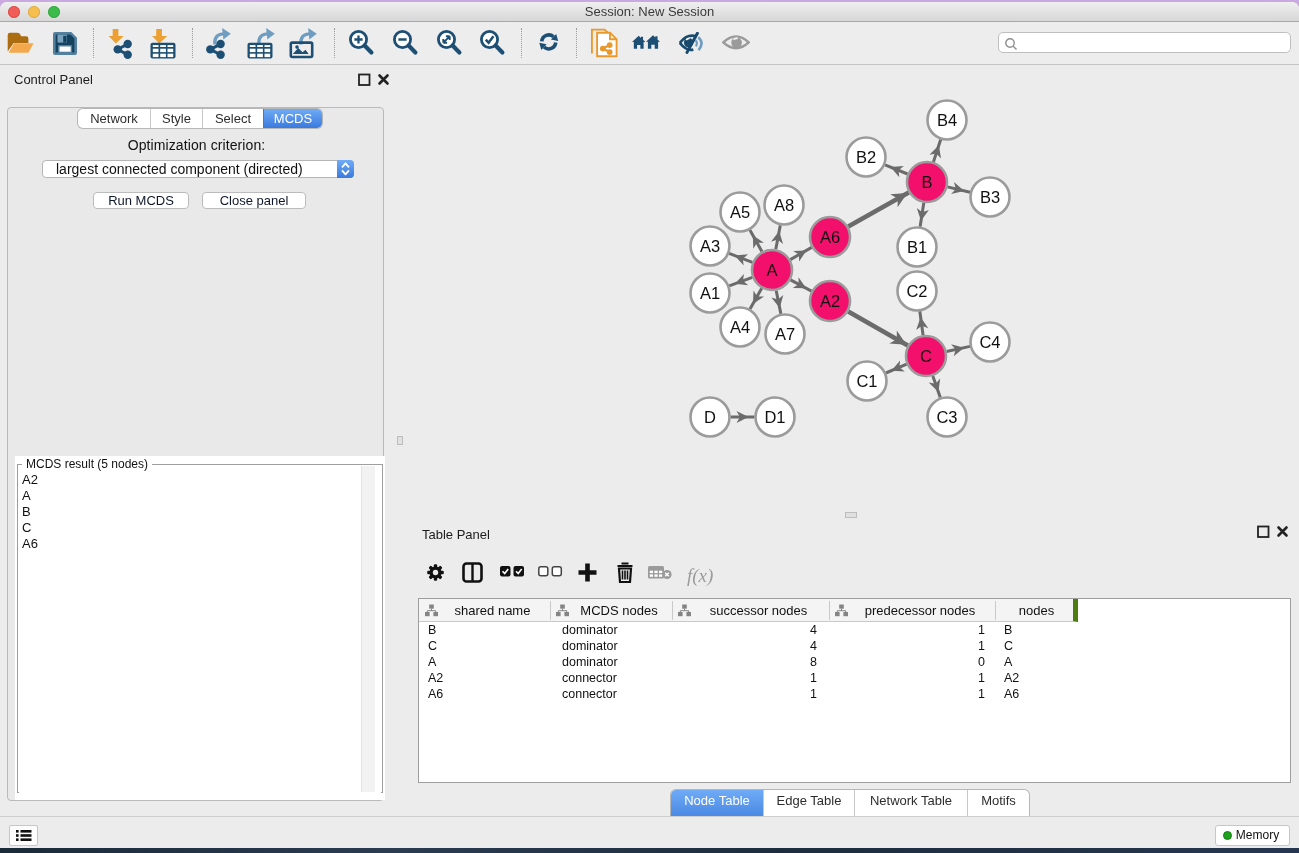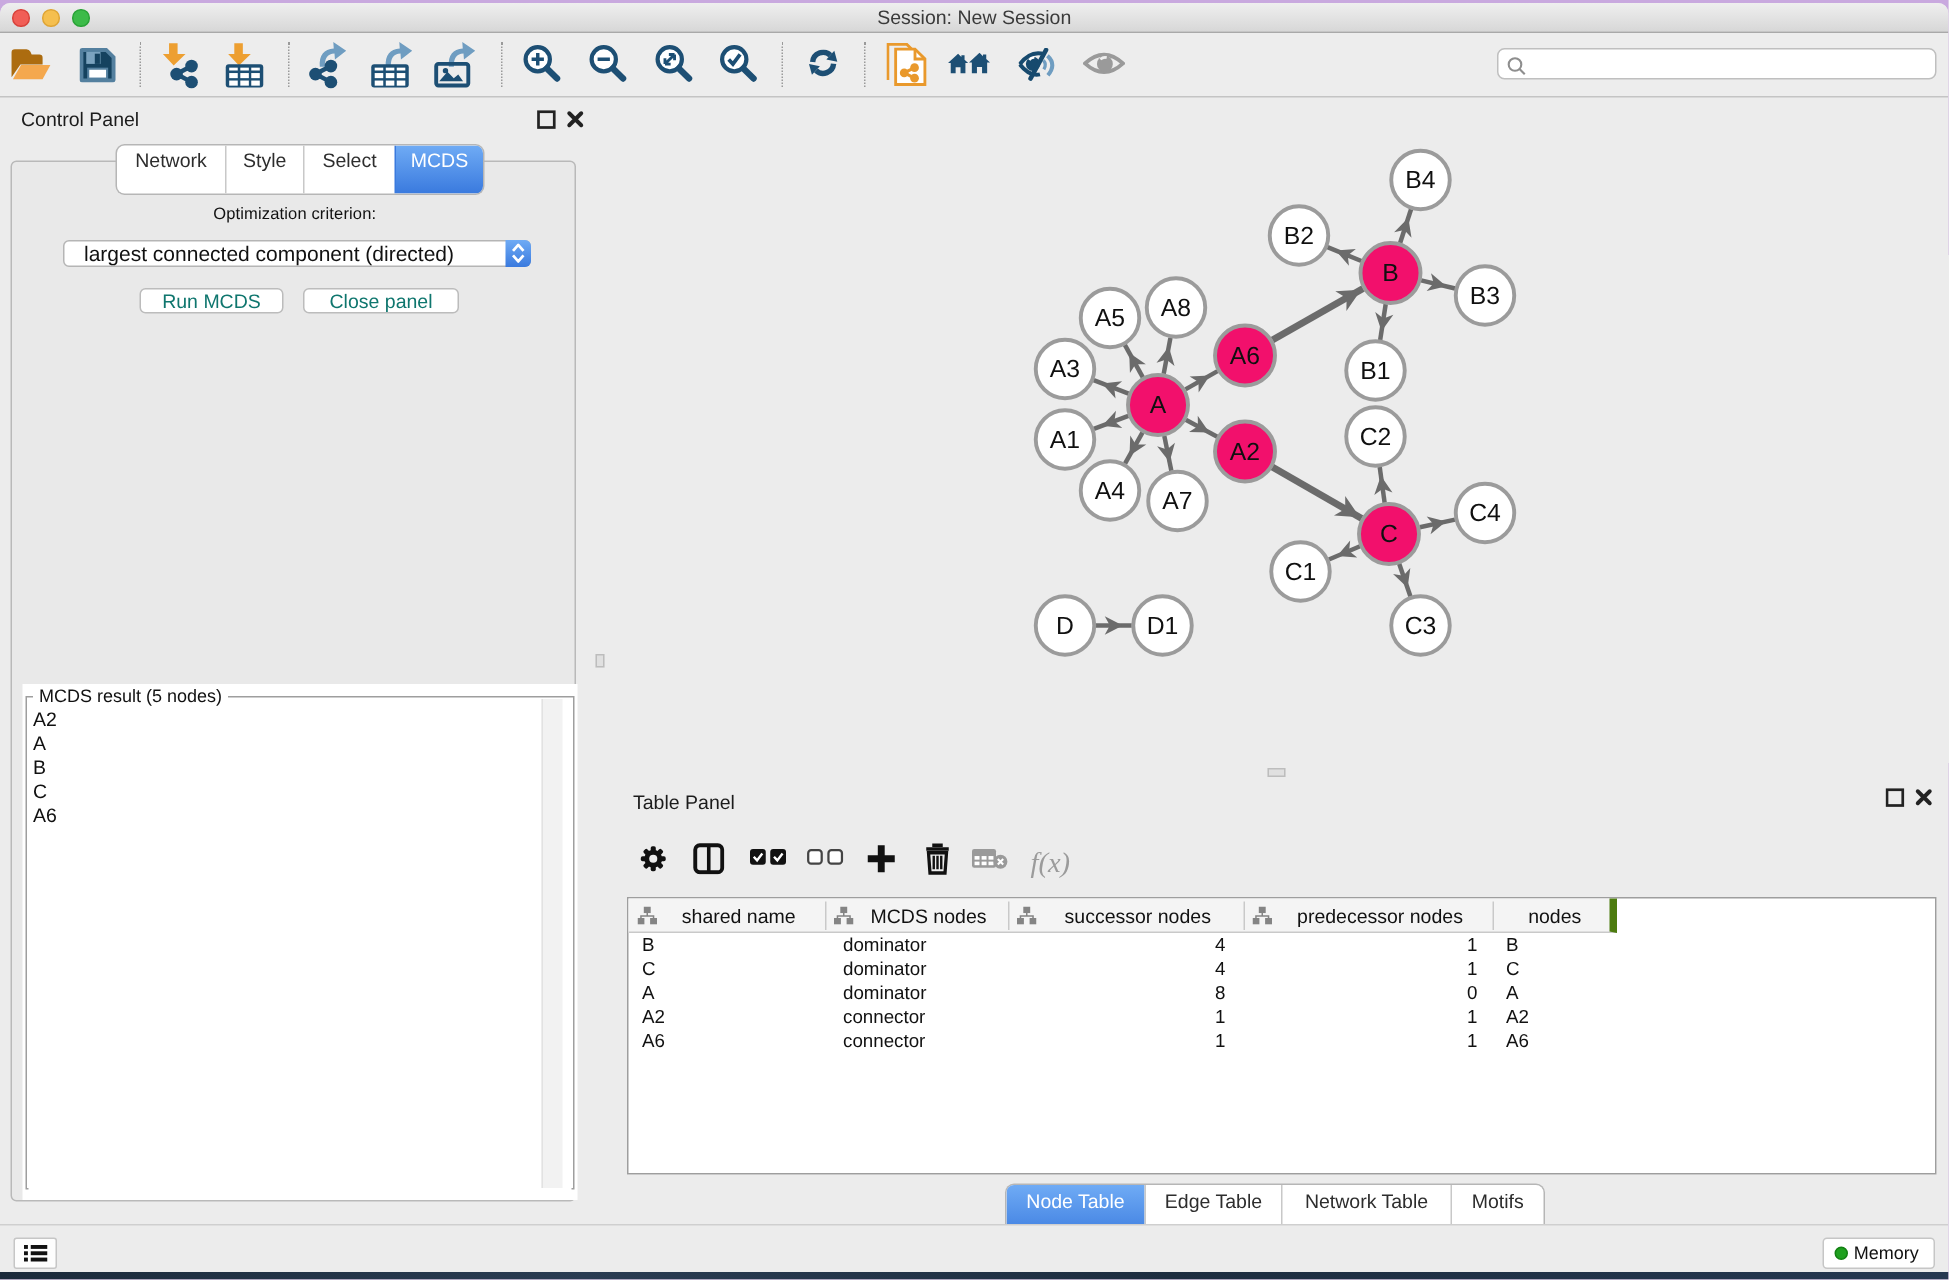--- a/index.html
+++ b/index.html
@@ -12,34 +12,34 @@
   background:linear-gradient(#efefef,#d7d7d7); border-bottom:1px solid #a9a9a9; }
 .tl { position:absolute; width:11.5px; height:11.5px; border-radius:50%; top:4px; }
 #titlebar .t { width:100%; text-align:center; font-size:13px; color:#3a3a3a; line-height:20px; }
 #toolbar { left:0; top:20px; width:100%; height:43px; background:#ededed; border-bottom:1px solid #c4c4c4; }
 #search { left:998px; top:30px; width:293px; height:21px; background:#fff;
   border:1px solid #bfbfbf; border-radius:5px; }
 .ptitle { font-size:13px; color:#1c1c1c; }
 .seg { position:absolute; display:flex; height:38px; border-radius:5px;
   box-shadow:0 0 0 1px #b6b6b6; background:#fff; overflow:hidden; font-size:13px; }
 .seg div { line-height:21px; text-align:center; color:#2d2d2d; border-left:1px solid #c8c8c8; }
-.seg.s18 { height:32px; }
+.seg.s18 { height:19px;margin-top:12px; }
 .seg.s18 div { line-height:19px; }
 .seg div:first-child { border-left:none; }
 .seg .sel { background:linear-gradient(#6fabf5,#3a7ade); color:#fff; border-left-color:#3a7ade; }
 #tabpane { left:7px; top:105px; width:377px; height:694px; background:#e9e9e9;
   border:1px solid #b9b9b9; border-radius:4px; }
-#optlabel { left:8px; top:135px; width:377px; text-align:center; font-size:11px; letter-spacing:0.1px; color:#111; }
+#optlabel { left:8px; top:135px; width:377px; text-align:center; font-size:14px; letter-spacing:0.1px; color:#111; }
 #combo { left:42px; top:158px; width:312px; height:18px; background:#fff;
   border:1px solid #b5b5b5; border-radius:4px; font-size:14px; color:#111;
   line-height:16px; padding-left:13px; }
 #combo .cap { position:absolute; right:-1px; top:-1px; width:17px; height:18px;
   background:linear-gradient(#6fabf5,#3a7ade); border-radius:0 4px 4px 0; }
 .btn { position:absolute; height:17px; background:#fff; border:1px solid #bcbcbc;
-  border-radius:4px; font-size:13px; color:#0f766e; text-align:center; line-height:15px; }
+  border-radius:4px; font-size:13px; color:#0f172a; text-align:center; line-height:15px; }
 #mcdsgroup { left:15px; top:454px; width:370px; height:344px; background:#fff; }
 #mcdsborder { position:absolute; left:2px; top:8px; right:2px; bottom:7px;
   border:1px solid #9e9e9e; }
 #mcdsgroup .gt { position:absolute; left:7px; top:1px; background:#fff; padding:0 4px;
   font-size:12px; color:#111; }
 #mcdslist { position:absolute; left:4px; top:15px; width:362px; height:326px; background:#fff;
   font-size:13px; color:#111; }
 #mcdslist div { padding-left:3px; height:16.1px; line-height:16.1px; }
 #mcdslist div:first-child { margin-top:1px; }
 #mcdslist .sb { position:absolute; right:6px; top:-5px; width:14px; height:326px;

